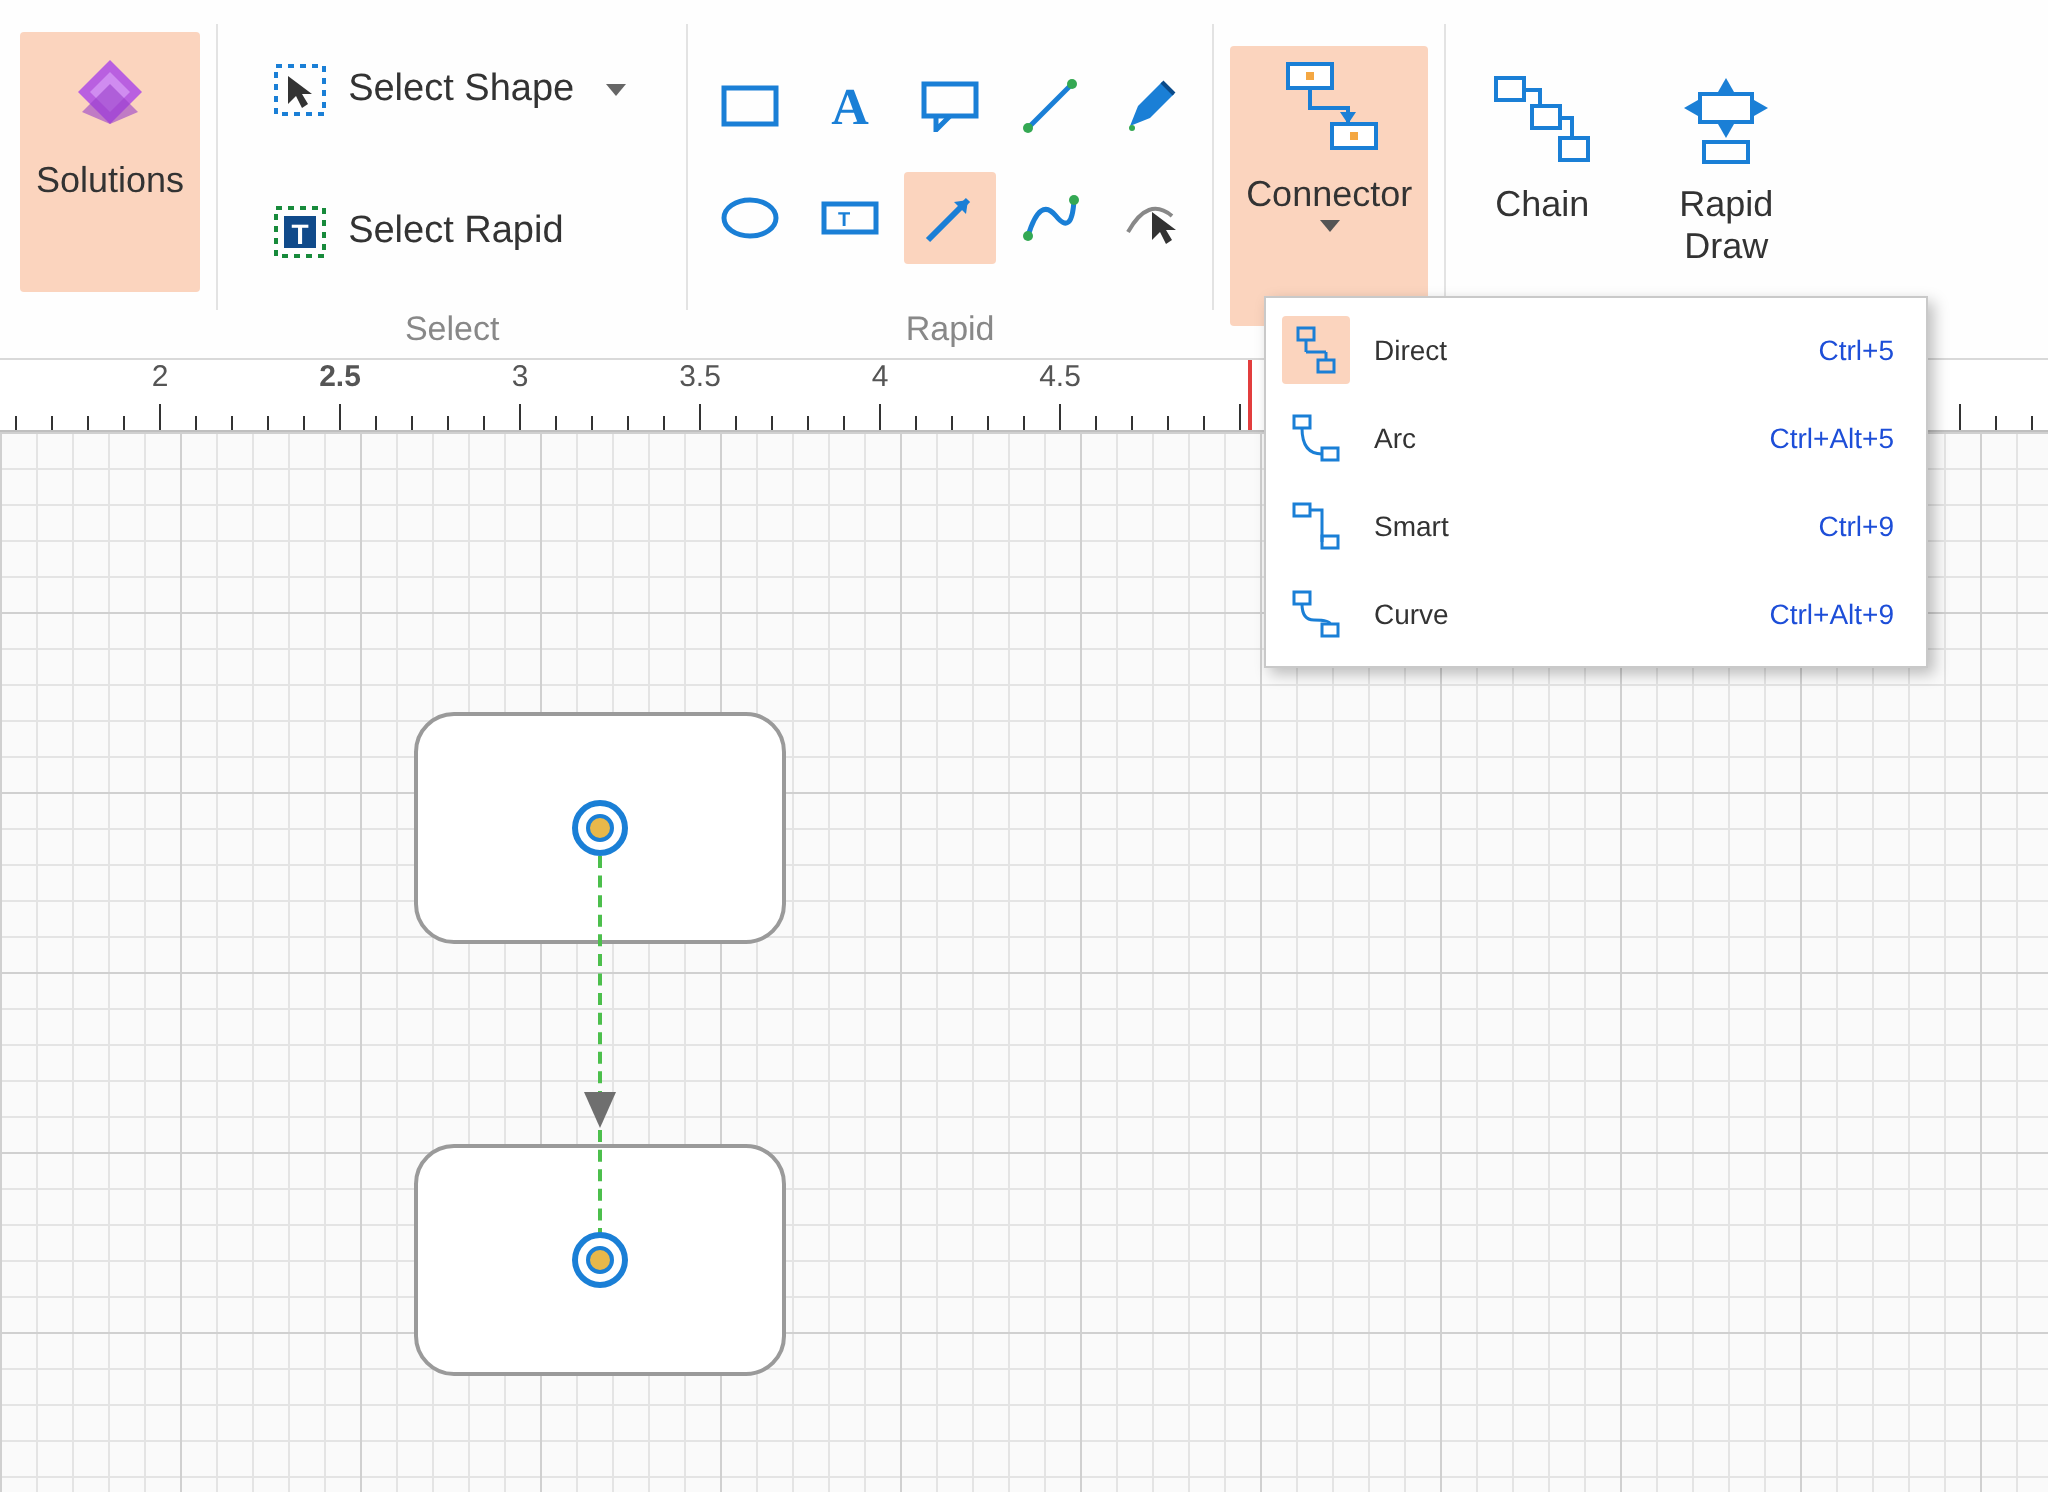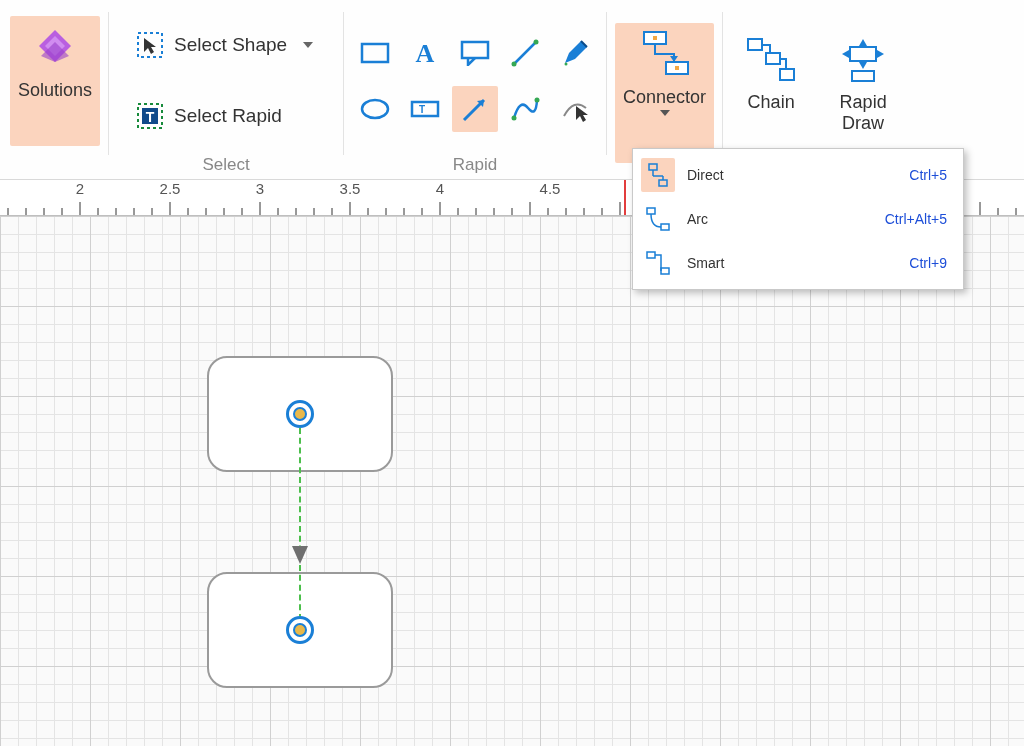--- a/index.html
+++ b/index.html
@@ -433,25 +433,25 @@
         <line x1="926" y1="28" x2="926" y2="36"></line>
         <line x1="944" y1="28" x2="944" y2="36"></line>
         <line x1="962" y1="28" x2="962" y2="36"></line>
         <line x1="980" y1="22" x2="980" y2="36"></line>
         <line x1="998" y1="28" x2="998" y2="36"></line>
         <line x1="1016" y1="28" x2="1016" y2="36"></line>
       </g>
   </svg>
   <div class="ruler-labels" id="ruler-labels">
       <span class="ruler-num" style="left: 80px;">2</span>
-      <span class="ruler-num" style="left: 170px;">2.5</span>
+      <span class="ruler-num" style="left: 170px; font-weight: bold;">2.5</span>
       <span class="ruler-num" style="left: 260px;">3</span>
       <span class="ruler-num" style="left: 350px;">3.5</span>
       <span class="ruler-num" style="left: 440px;">4</span>
-      <span class="ruler-num" style="left: 550px;">4.5</span>
+      <span class="ruler-num" style="left: 530px;">4.5</span>
     </div>
   <div class="red-mark" id="ruler-marker" style="left: 624px;"></div>
 </div>
 
 <div class="canvas" id="canvas">
     <div class="shape" style="left: 207px; top: 140px; width: 186px; height: 116px;"></div>
     <div class="shape" style="left: 207px; top: 356px; width: 186px; height: 116px;"></div>
     <div class="conn-line" style="left: 300px; top: 212px; height: 192px;"></div>
     <div class="arrowhead" style="left: 300px; top: 348px;"></div>
     <div class="snap-point" style="left: 300px; top: 198px;"></div>
@@ -487,13 +487,24 @@
       <span class="dd-icon">
         <svg width="26" height="26">
           <rect x="2" y="2" width="8" height="6" fill="none" stroke="#1a7fd6" stroke-width="1.5"></rect>
           <rect x="16" y="18" width="8" height="6" fill="none" stroke="#1a7fd6" stroke-width="1.5"></rect>
           <path d="M10 5 L16 5 L16 21" fill="none" stroke="#1a7fd6" stroke-width="1.5"></path>
         </svg>
       </span>
       <span class="dd-label">Smart</span>
       <span class="dd-short">Ctrl+9</span>
     </div>
+    <div class="dd-item">
+      <span class="dd-icon">
+        <svg width="26" height="26">
+          <rect x="2" y="2" width="8" height="6" fill="none" stroke="#1a7fd6" stroke-width="1.5"></rect>
+          <rect x="16" y="18" width="8" height="6" fill="none" stroke="#1a7fd6" stroke-width="1.5"></rect>
+          <path d="M6 8 Q 6 16 12 16 Q 20 16 20 18" fill="none" stroke="#1a7fd6" stroke-width="1.5"></path>
+        </svg>
+      </span>
+      <span class="dd-label">Curve</span>
+      <span class="dd-short">Ctrl+Alt+9</span>
+    </div>
   </div>
 
 </body></html>

